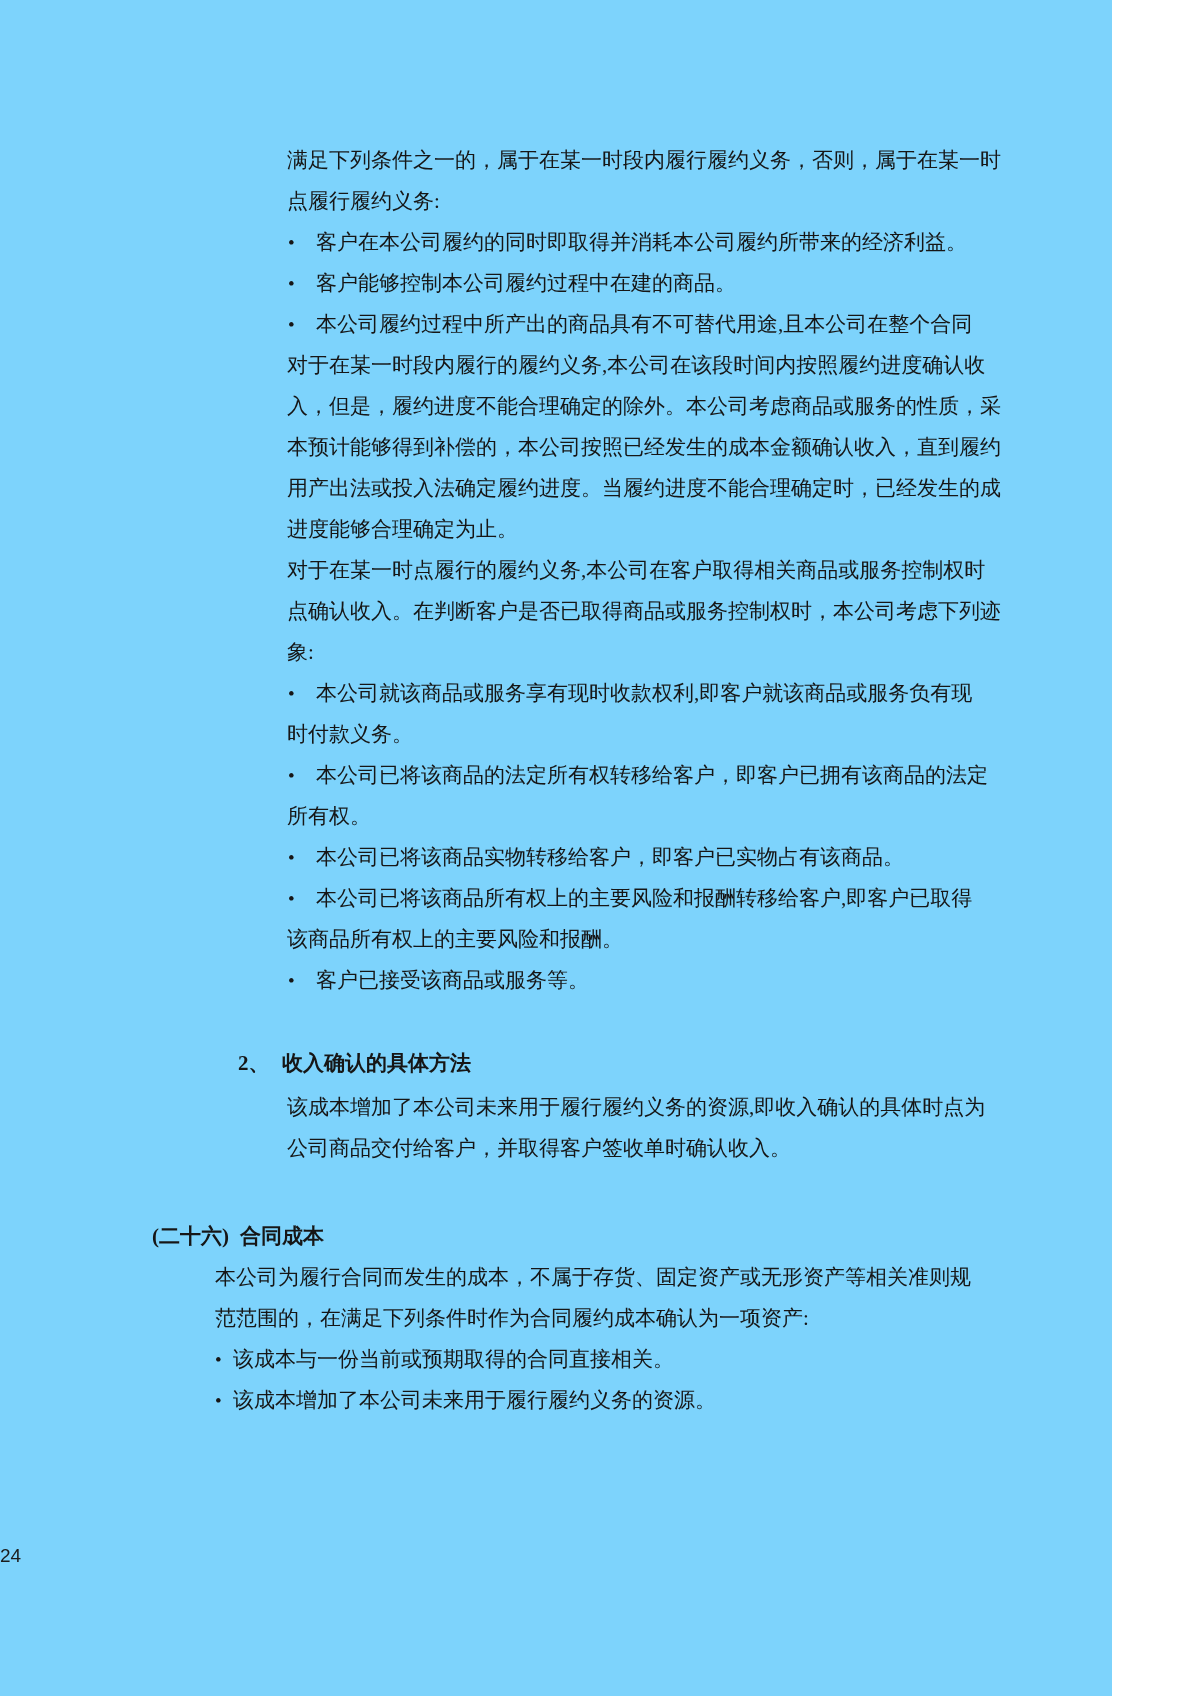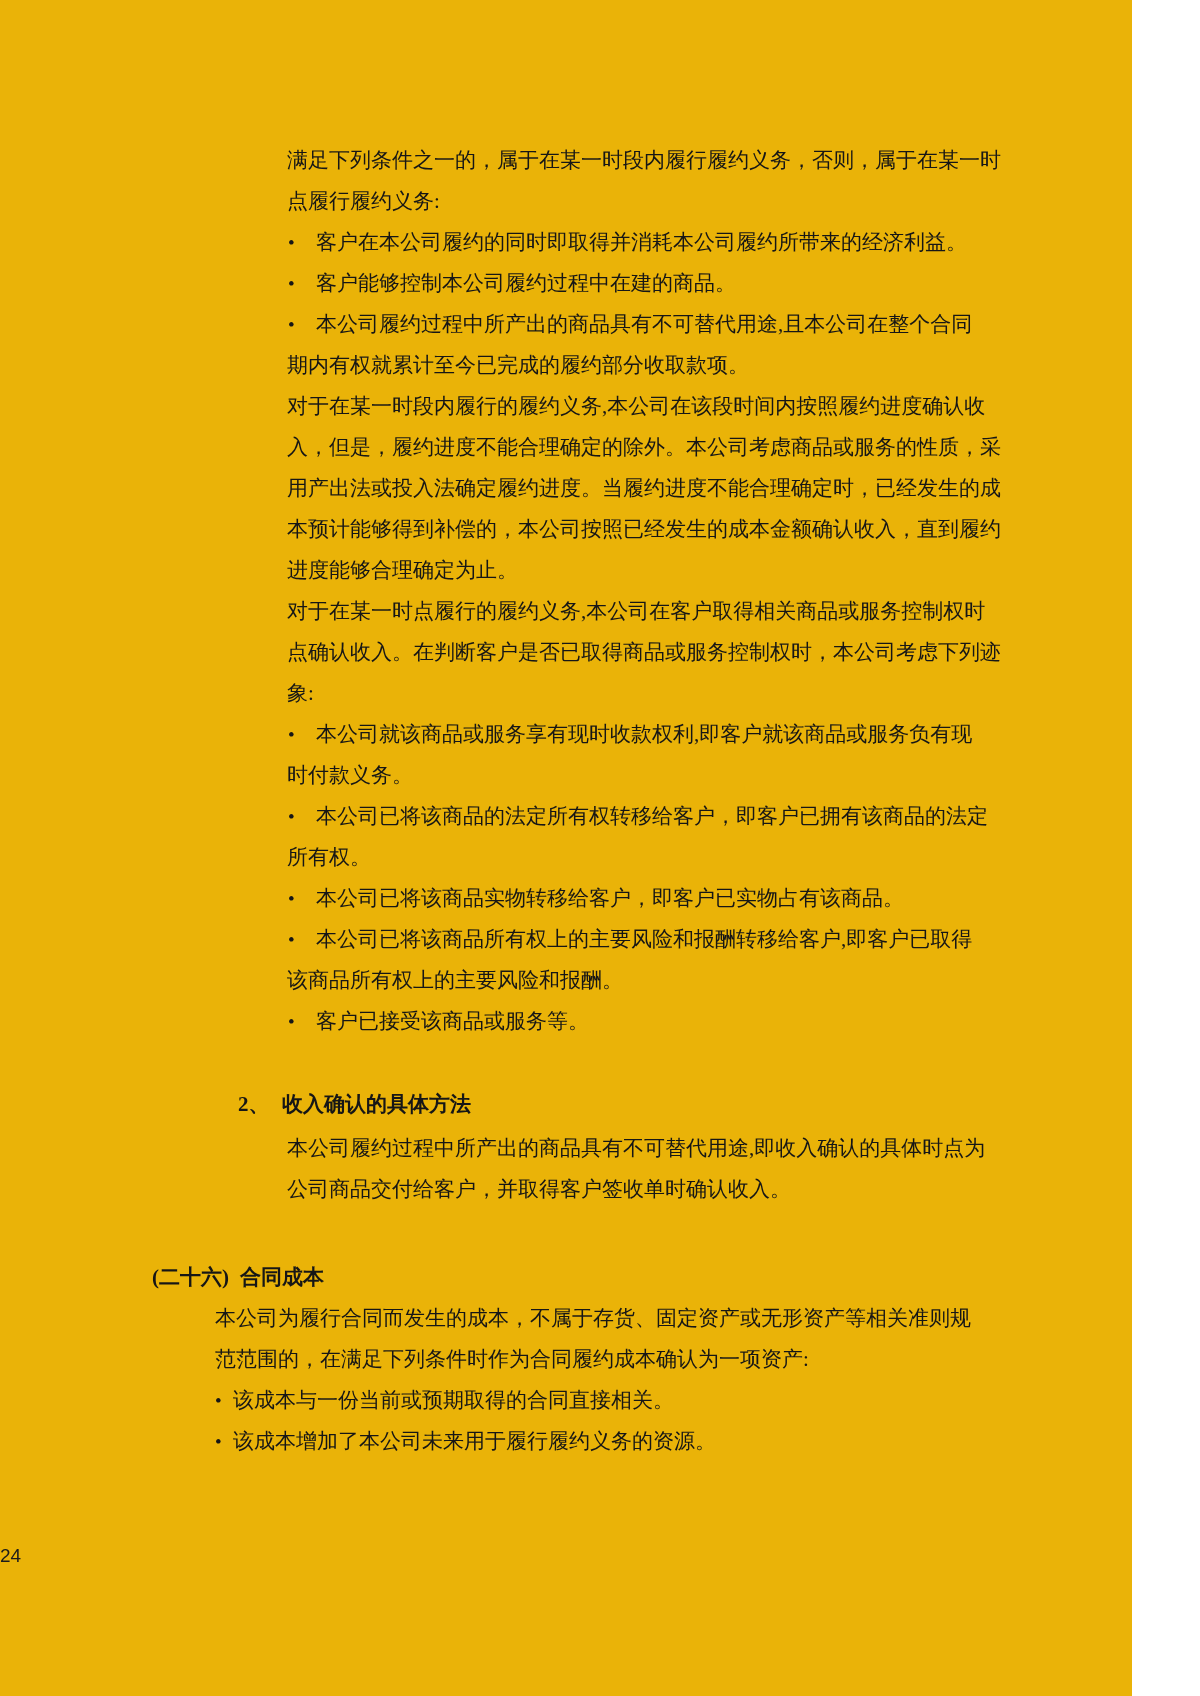--- a/index.html
+++ b/index.html
@@ -1,25 +1,24 @@
 <!DOCTYPE html>
 <html><head>
 <meta charset="utf-8">
 <style>
   html, body { margin:0; padding:0; background:#ffffff; }
   .page {
     position: relative;
     width: 1112px;
     height: 1696px;
-    background: #eab308;
+    background: #7dd3fc;
     color: #161616;
     font-family: "Liberation Serif", "DejaVu Serif", serif;
     font-size: 21px;
     overflow: hidden;
-    padding-left: 20px;
   }
   .doc { position: absolute; top: 140px; left: 0; right: 0; }
   .ln { line-height: 41px; height: 41px; white-space: nowrap; }
   .lv2 { margin-left: 287px; width: 713px; }
   .lv1 { margin-left: 215px; width: 785px; }
   .bullet { position: relative; }
   .bullet .blt {
     position: absolute; left: 1px; top: 0;
     line-height: 41px; font-size: 19px;
   }
@@ -54,29 +53,28 @@
           <span class="blt">•</span>
           <div class="ln first">客户在本公司履约的同时即取得并消耗本公司履约所带来的经济利益。</div>
         </div>
         <div class="bullet bullet">
           <span class="blt">•</span>
           <div class="ln first">客户能够控制本公司履约过程中在建的商品。</div>
         </div>
         <div class="bullet bullet">
           <span class="blt">•</span>
           <div class="ln first">本公司履约过程中所产出的商品具有不可替代用途,且本公司在整个合同</div>
-          <div class="ln">期内有权就累计至今已完成的履约部分收取款项。</div>
         </div>
       </div>
 
     <div class="lv2">
         <div class="ln">对于在某一时段内履行的履约义务,本公司在该段时间内按照履约进度确认收</div>
         <div class="ln">入，但是，履约进度不能合理确定的除外。本公司考虑商品或服务的性质，采</div>
+        <div class="ln">本预计能够得到补偿的，本公司按照已经发生的成本金额确认收入，直到履约</div>
         <div class="ln">用产出法或投入法确定履约进度。当履约进度不能合理确定时，已经发生的成</div>
-        <div class="ln">本预计能够得到补偿的，本公司按照已经发生的成本金额确认收入，直到履约</div>
         <div class="ln">进度能够合理确定为止。</div>
       </div>
 
     <div class="lv2">
         <div class="ln">对于在某一时点履行的履约义务,本公司在客户取得相关商品或服务控制权时</div>
         <div class="ln">点确认收入。在判断客户是否已取得商品或服务控制权时，本公司考虑下列迹</div>
         <div class="ln">象:</div>
       </div>
 
     <div class="lv2">
@@ -103,21 +101,21 @@
           <span class="blt">•</span>
           <div class="ln first">客户已接受该商品或服务等。</div>
         </div>
       </div>
 
     <div class="heading h2row">
       <span class="h-num">2、</span><span>收入确认的具体方法</span>
     </div>
 
     <div class="lv2 after-h">
-        <div class="ln">本公司履约过程中所产出的商品具有不可替代用途,即收入确认的具体时点为</div>
+        <div class="ln">该成本增加了本公司未来用于履行履约义务的资源,即收入确认的具体时点为</div>
         <div class="ln">公司商品交付给客户，并取得客户签收单时确认收入。</div>
       </div>
 
     <div class="heading h26row">
       <span class="h-num">(二十六)</span><span>合同成本</span>
     </div>
 
 
     <div class="lv1">
         <div class="ln">本公司为履行合同而发生的成本，不属于存货、固定资产或无形资产等相关准则规</div>

